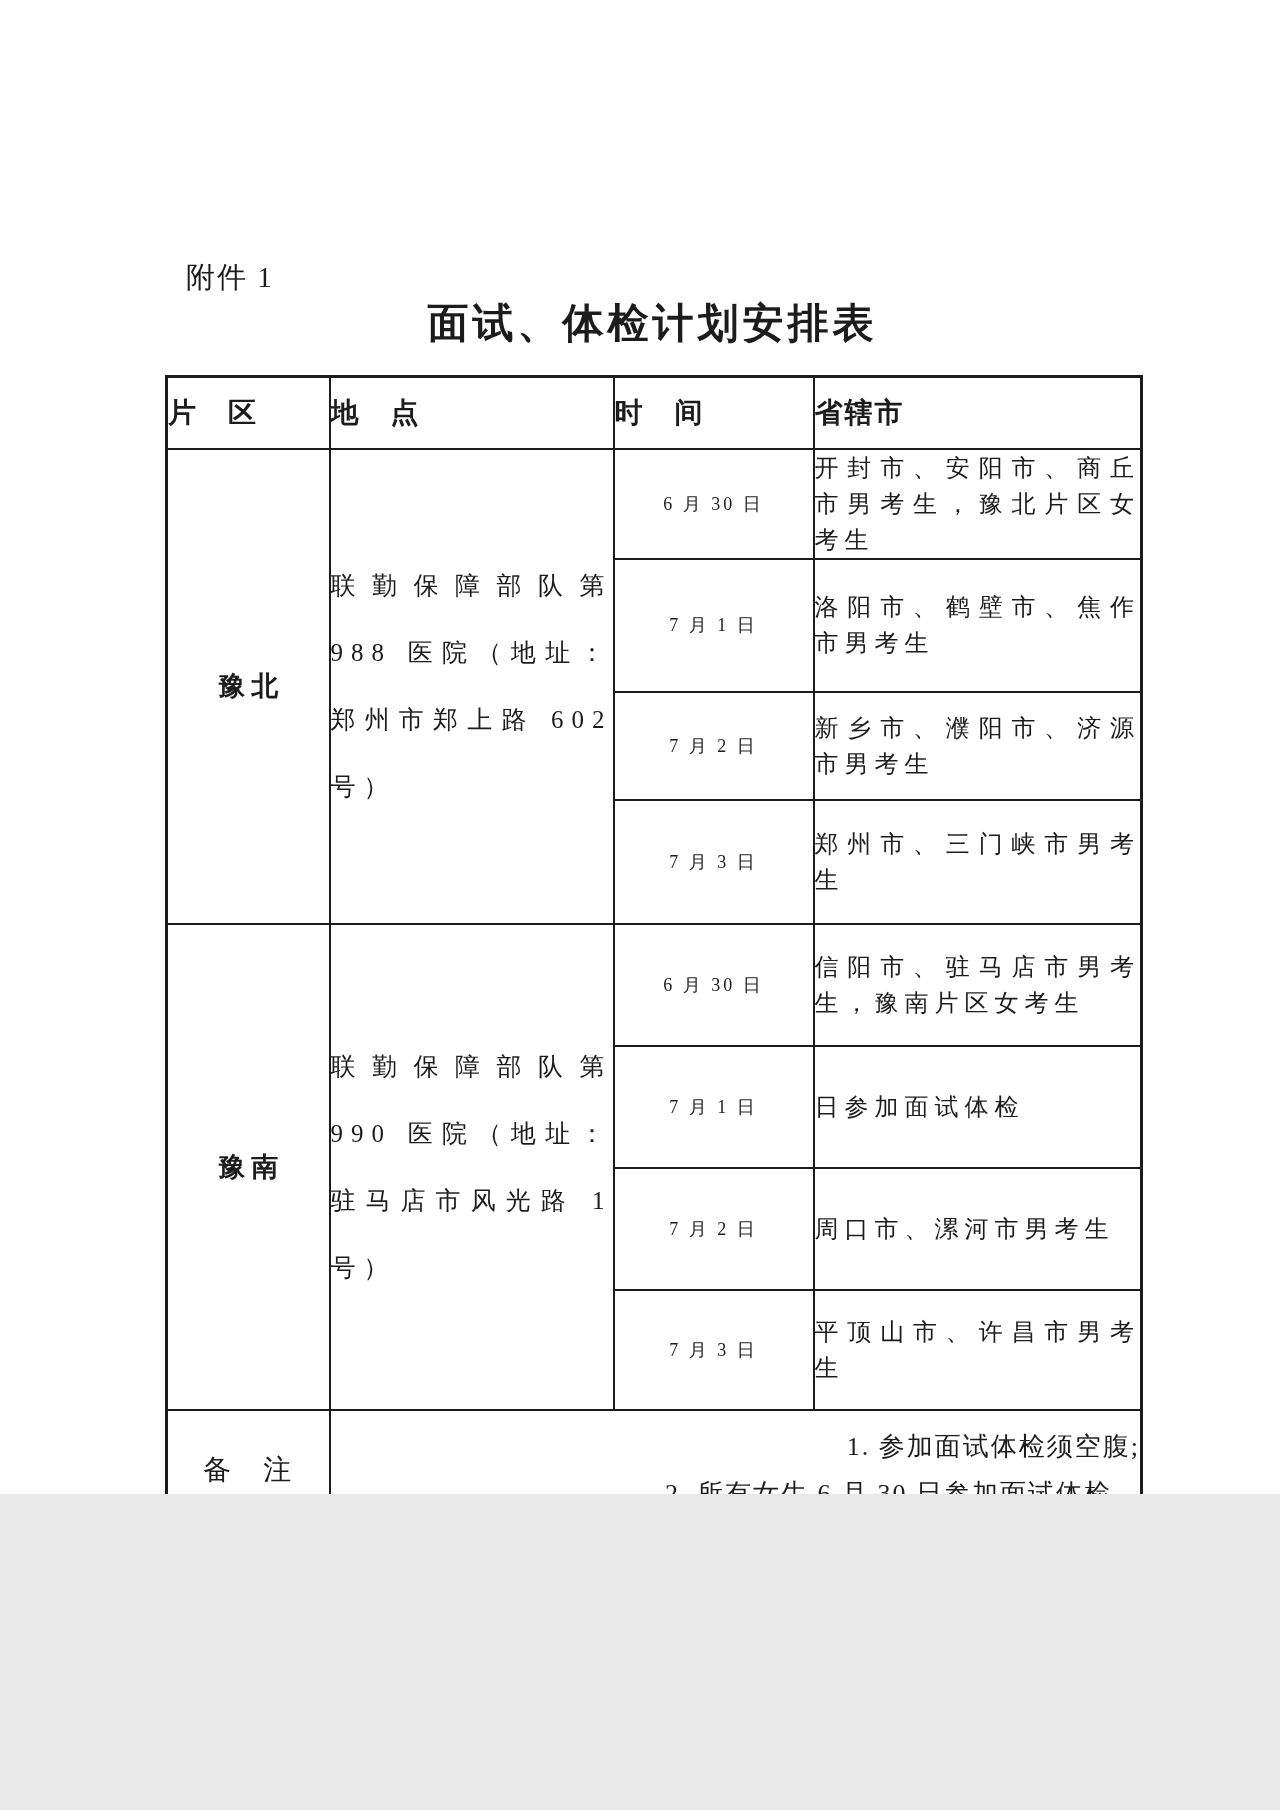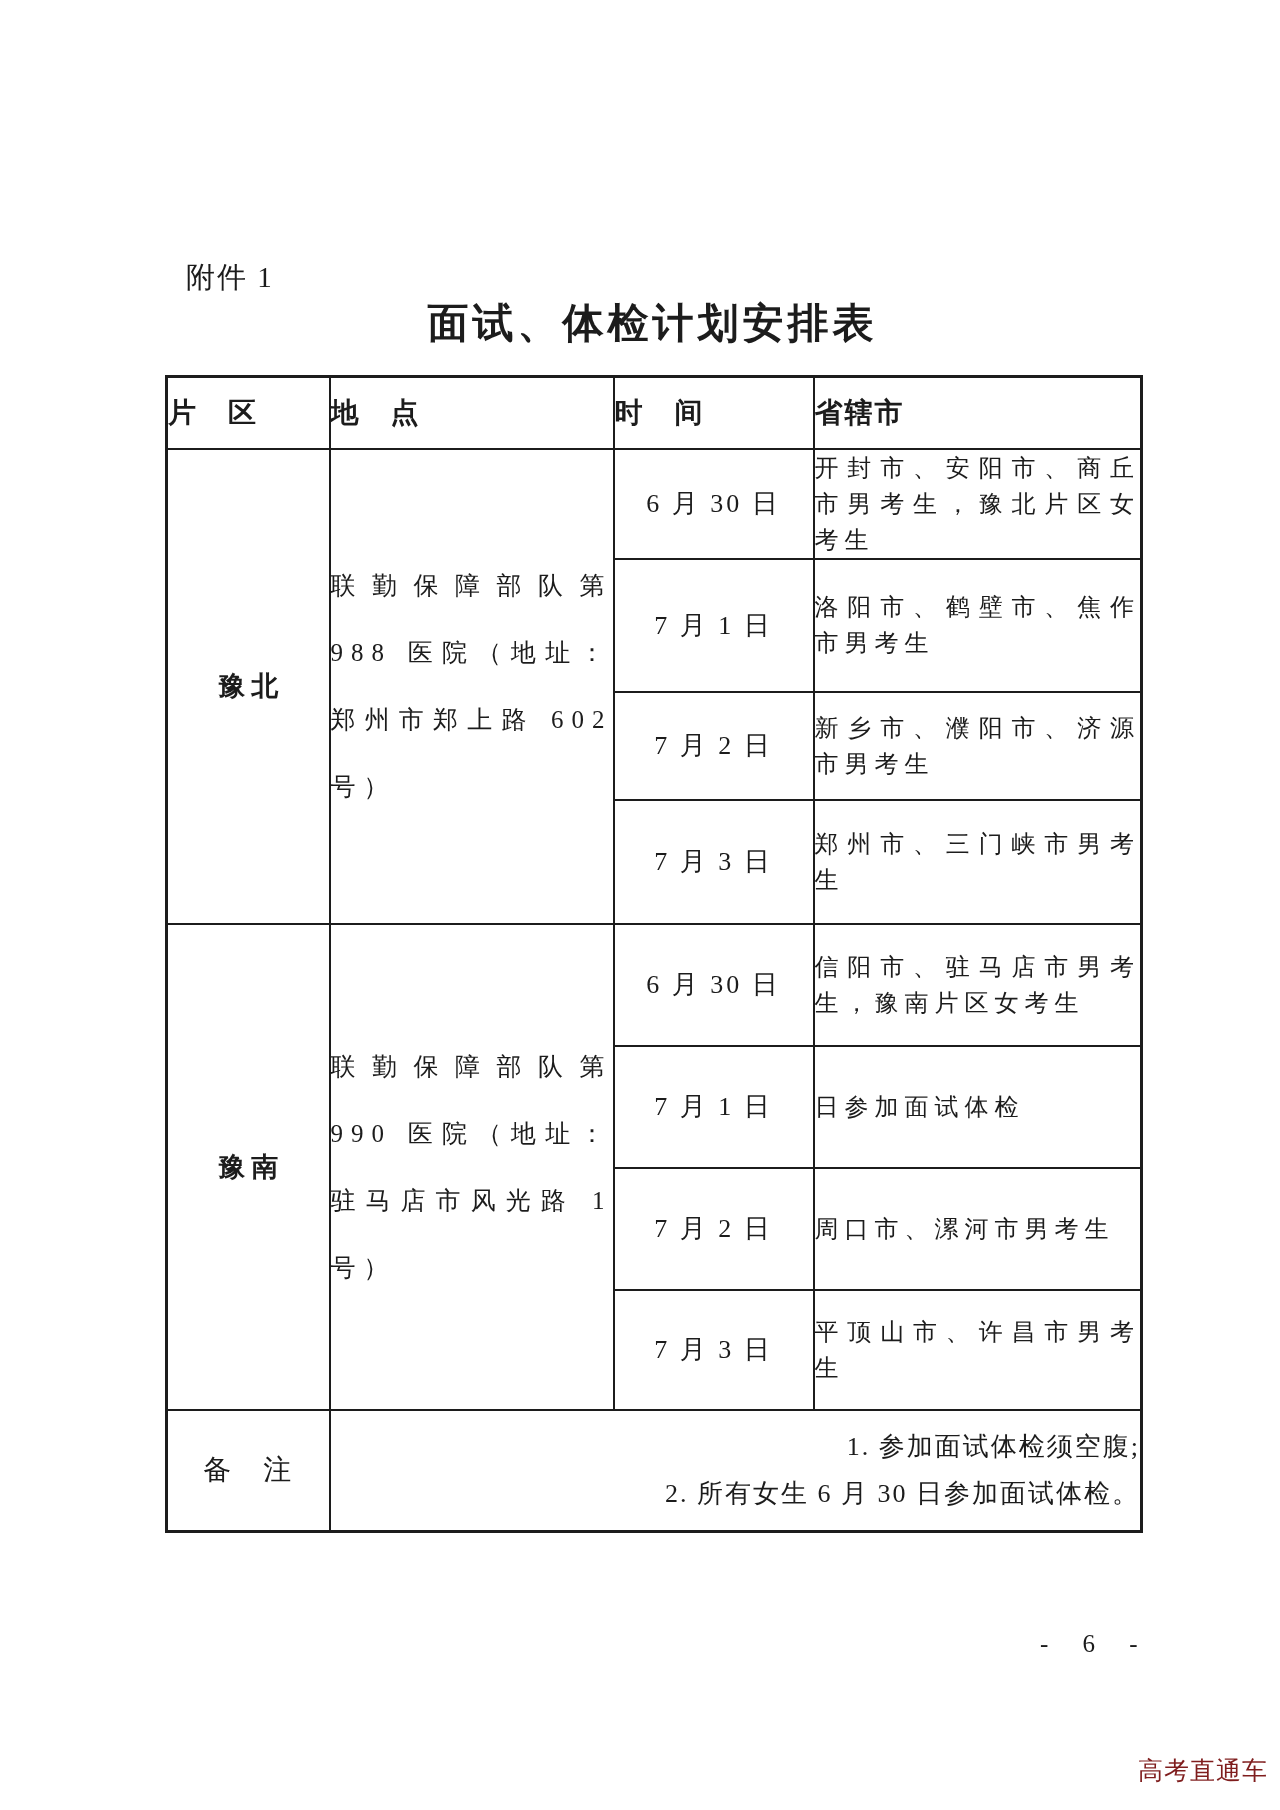--- a/index.html
+++ b/index.html
@@ -1,18 +1,18 @@
 <!DOCTYPE html>
 <html><head>
 <meta charset="utf-8">
 <style>
   html,body{margin:0;padding:0;background:#e8e8e8;}
   .page{
     position:relative;
-    width:1280px;height:1810px;
+    width:1280px;height:1494px;
     margin:0 auto;
     background:#ffffff;
     font-family:"Liberation Serif","DejaVu Serif",serif;
     color:#1c1c1c;
     overflow:hidden;
   }
   .attachment{
     position:absolute;left:186px;top:258px;
     font-size:29px;letter-spacing:2px;
   }
@@ -45,21 +45,21 @@
     font-size:28px;font-weight:bold;text-align:left;letter-spacing:2px;
   }
   td.region{
     font-size:27px;font-weight:bold;text-align:center;letter-spacing:6px;text-indent:6px;
   }
   td.location{
     font-size:25px;line-height:67px;letter-spacing:8px;
     padding:0 24px;text-align:justify;text-justify:inter-ideograph;
   }
   td.time{
-    font-size:26px;text-align:center;letter-spacing:3px;
+    font-size:18px;text-align:center;letter-spacing:3px;
   }
   td.cities{
     font-size:24px;line-height:36px;letter-spacing:6px;
     padding:6px 19px;text-align:justify;text-justify:inter-ideograph;
   }
   td.remark-label{
     font-size:28px;font-weight:normal;text-align:center;letter-spacing:2px;
   }
   td.remark-content{
     font-size:26px;line-height:47px;letter-spacing:2px;

